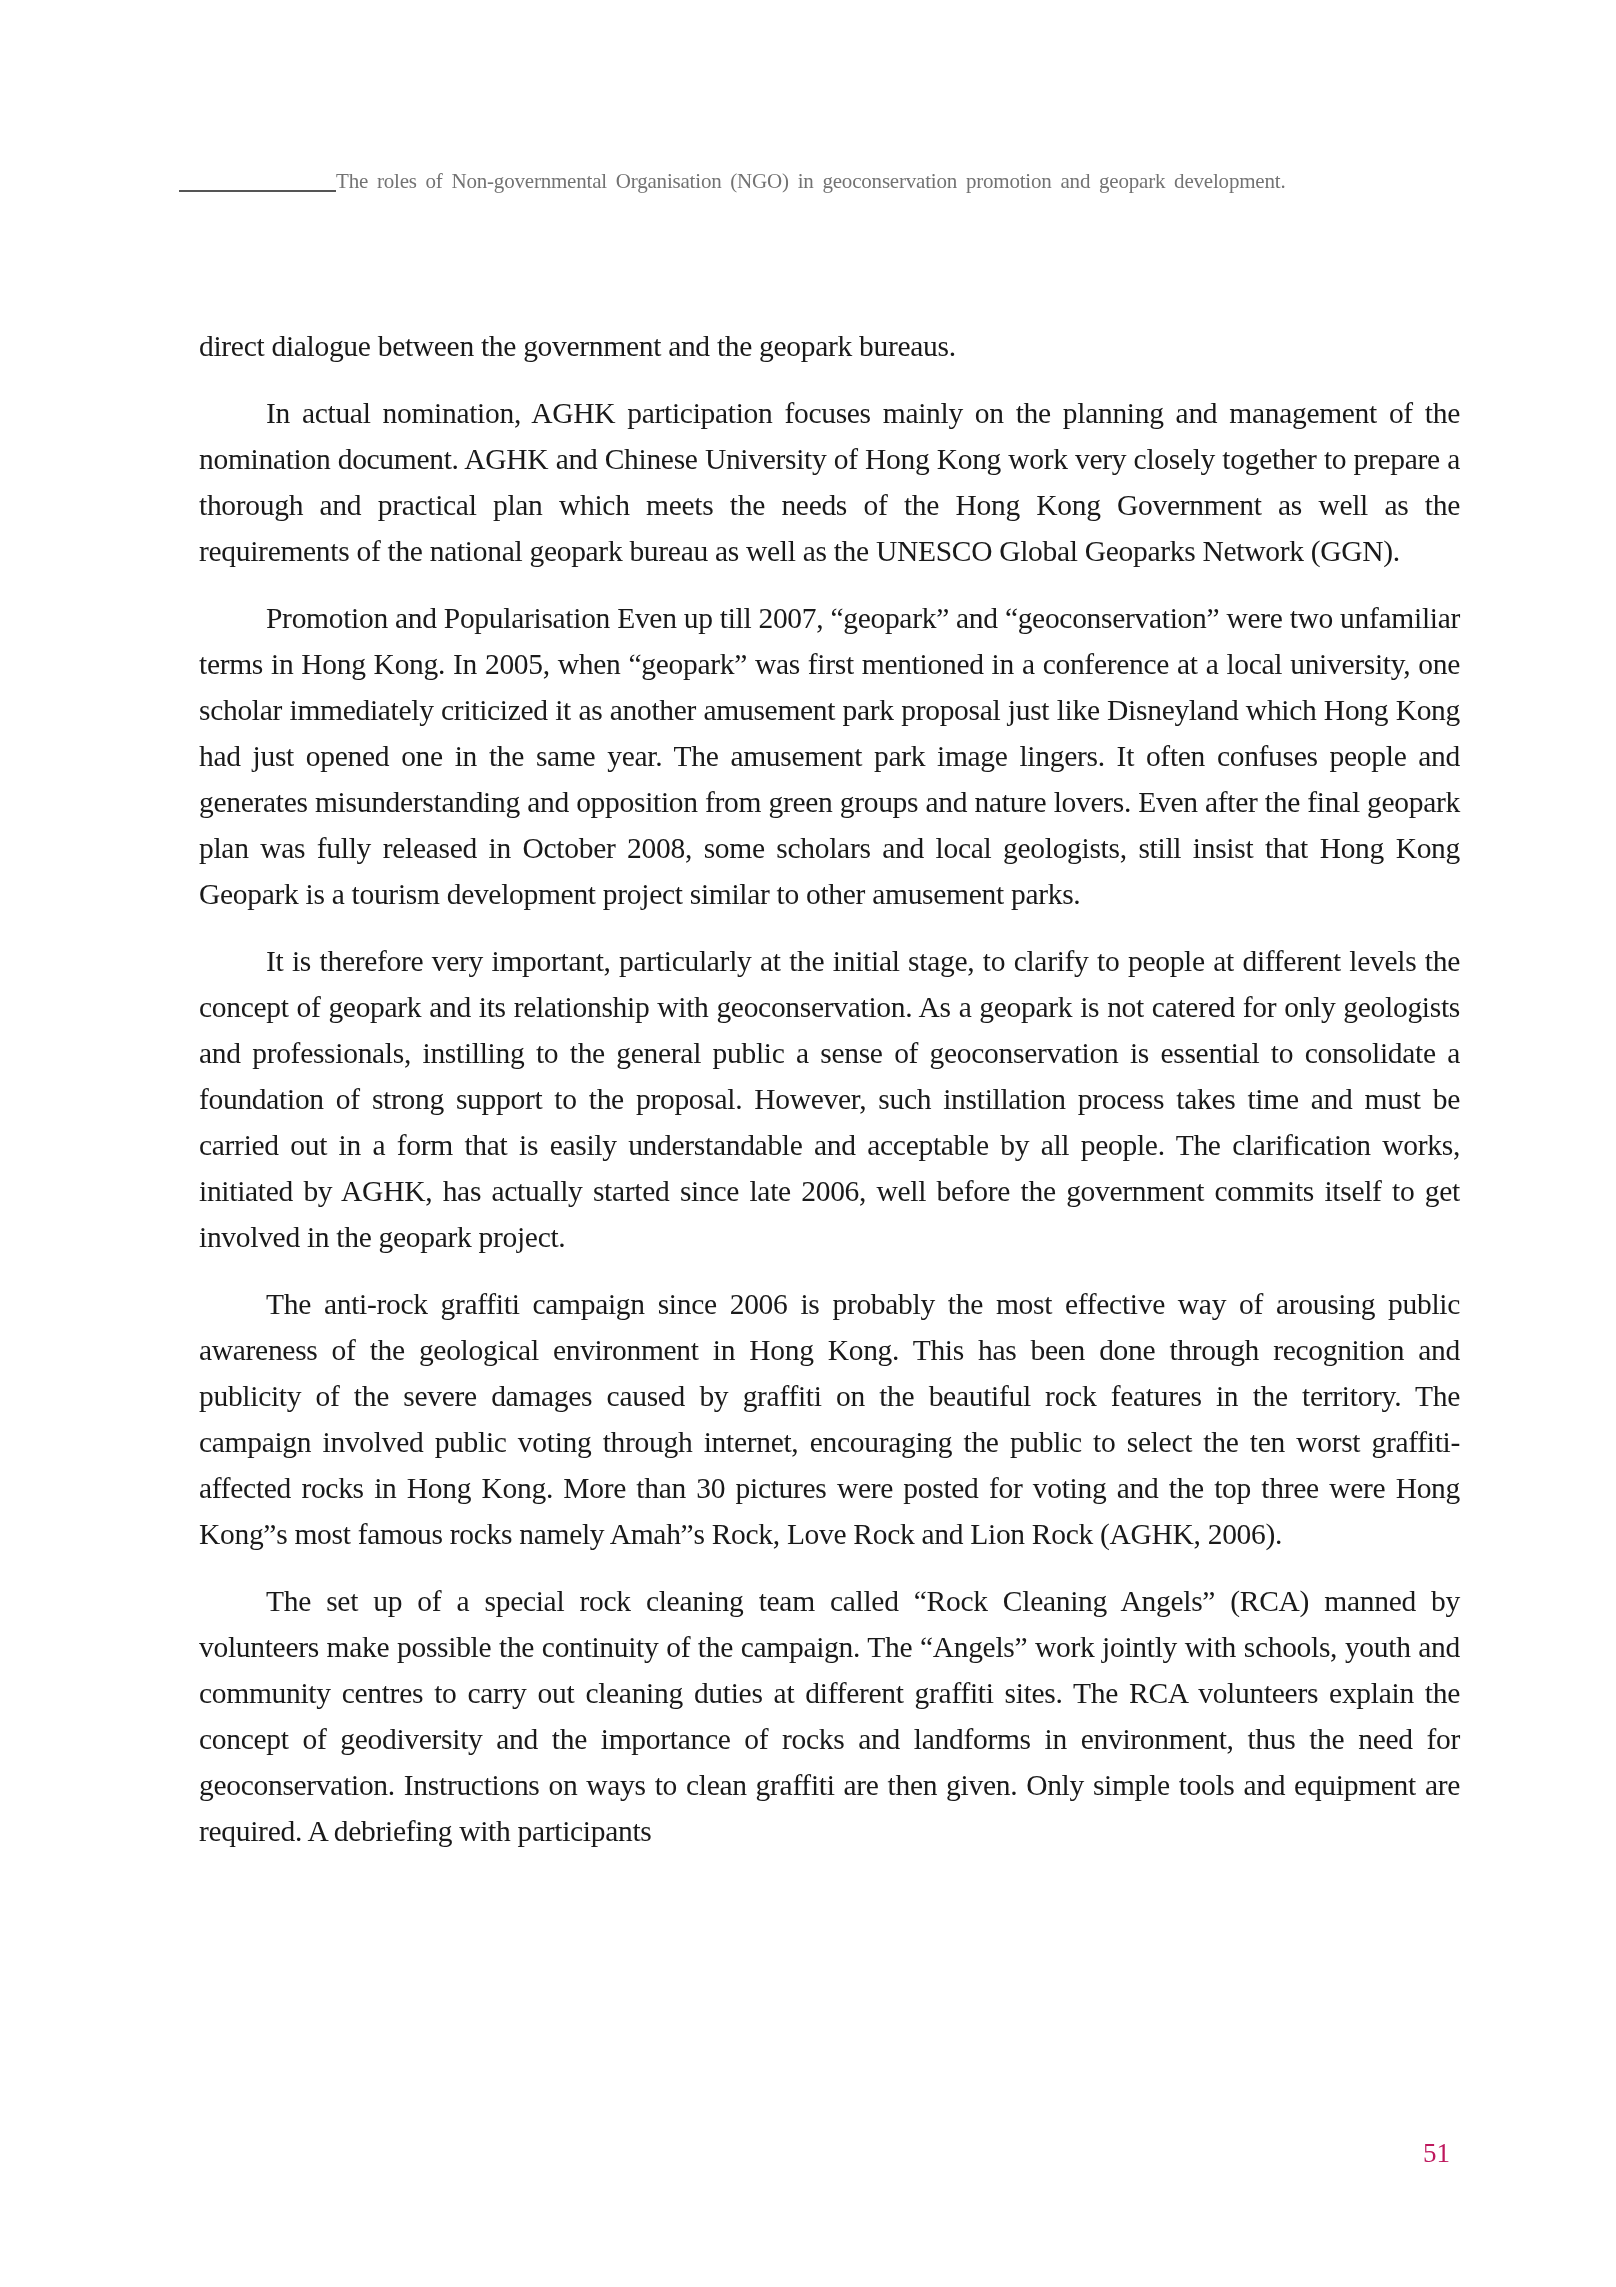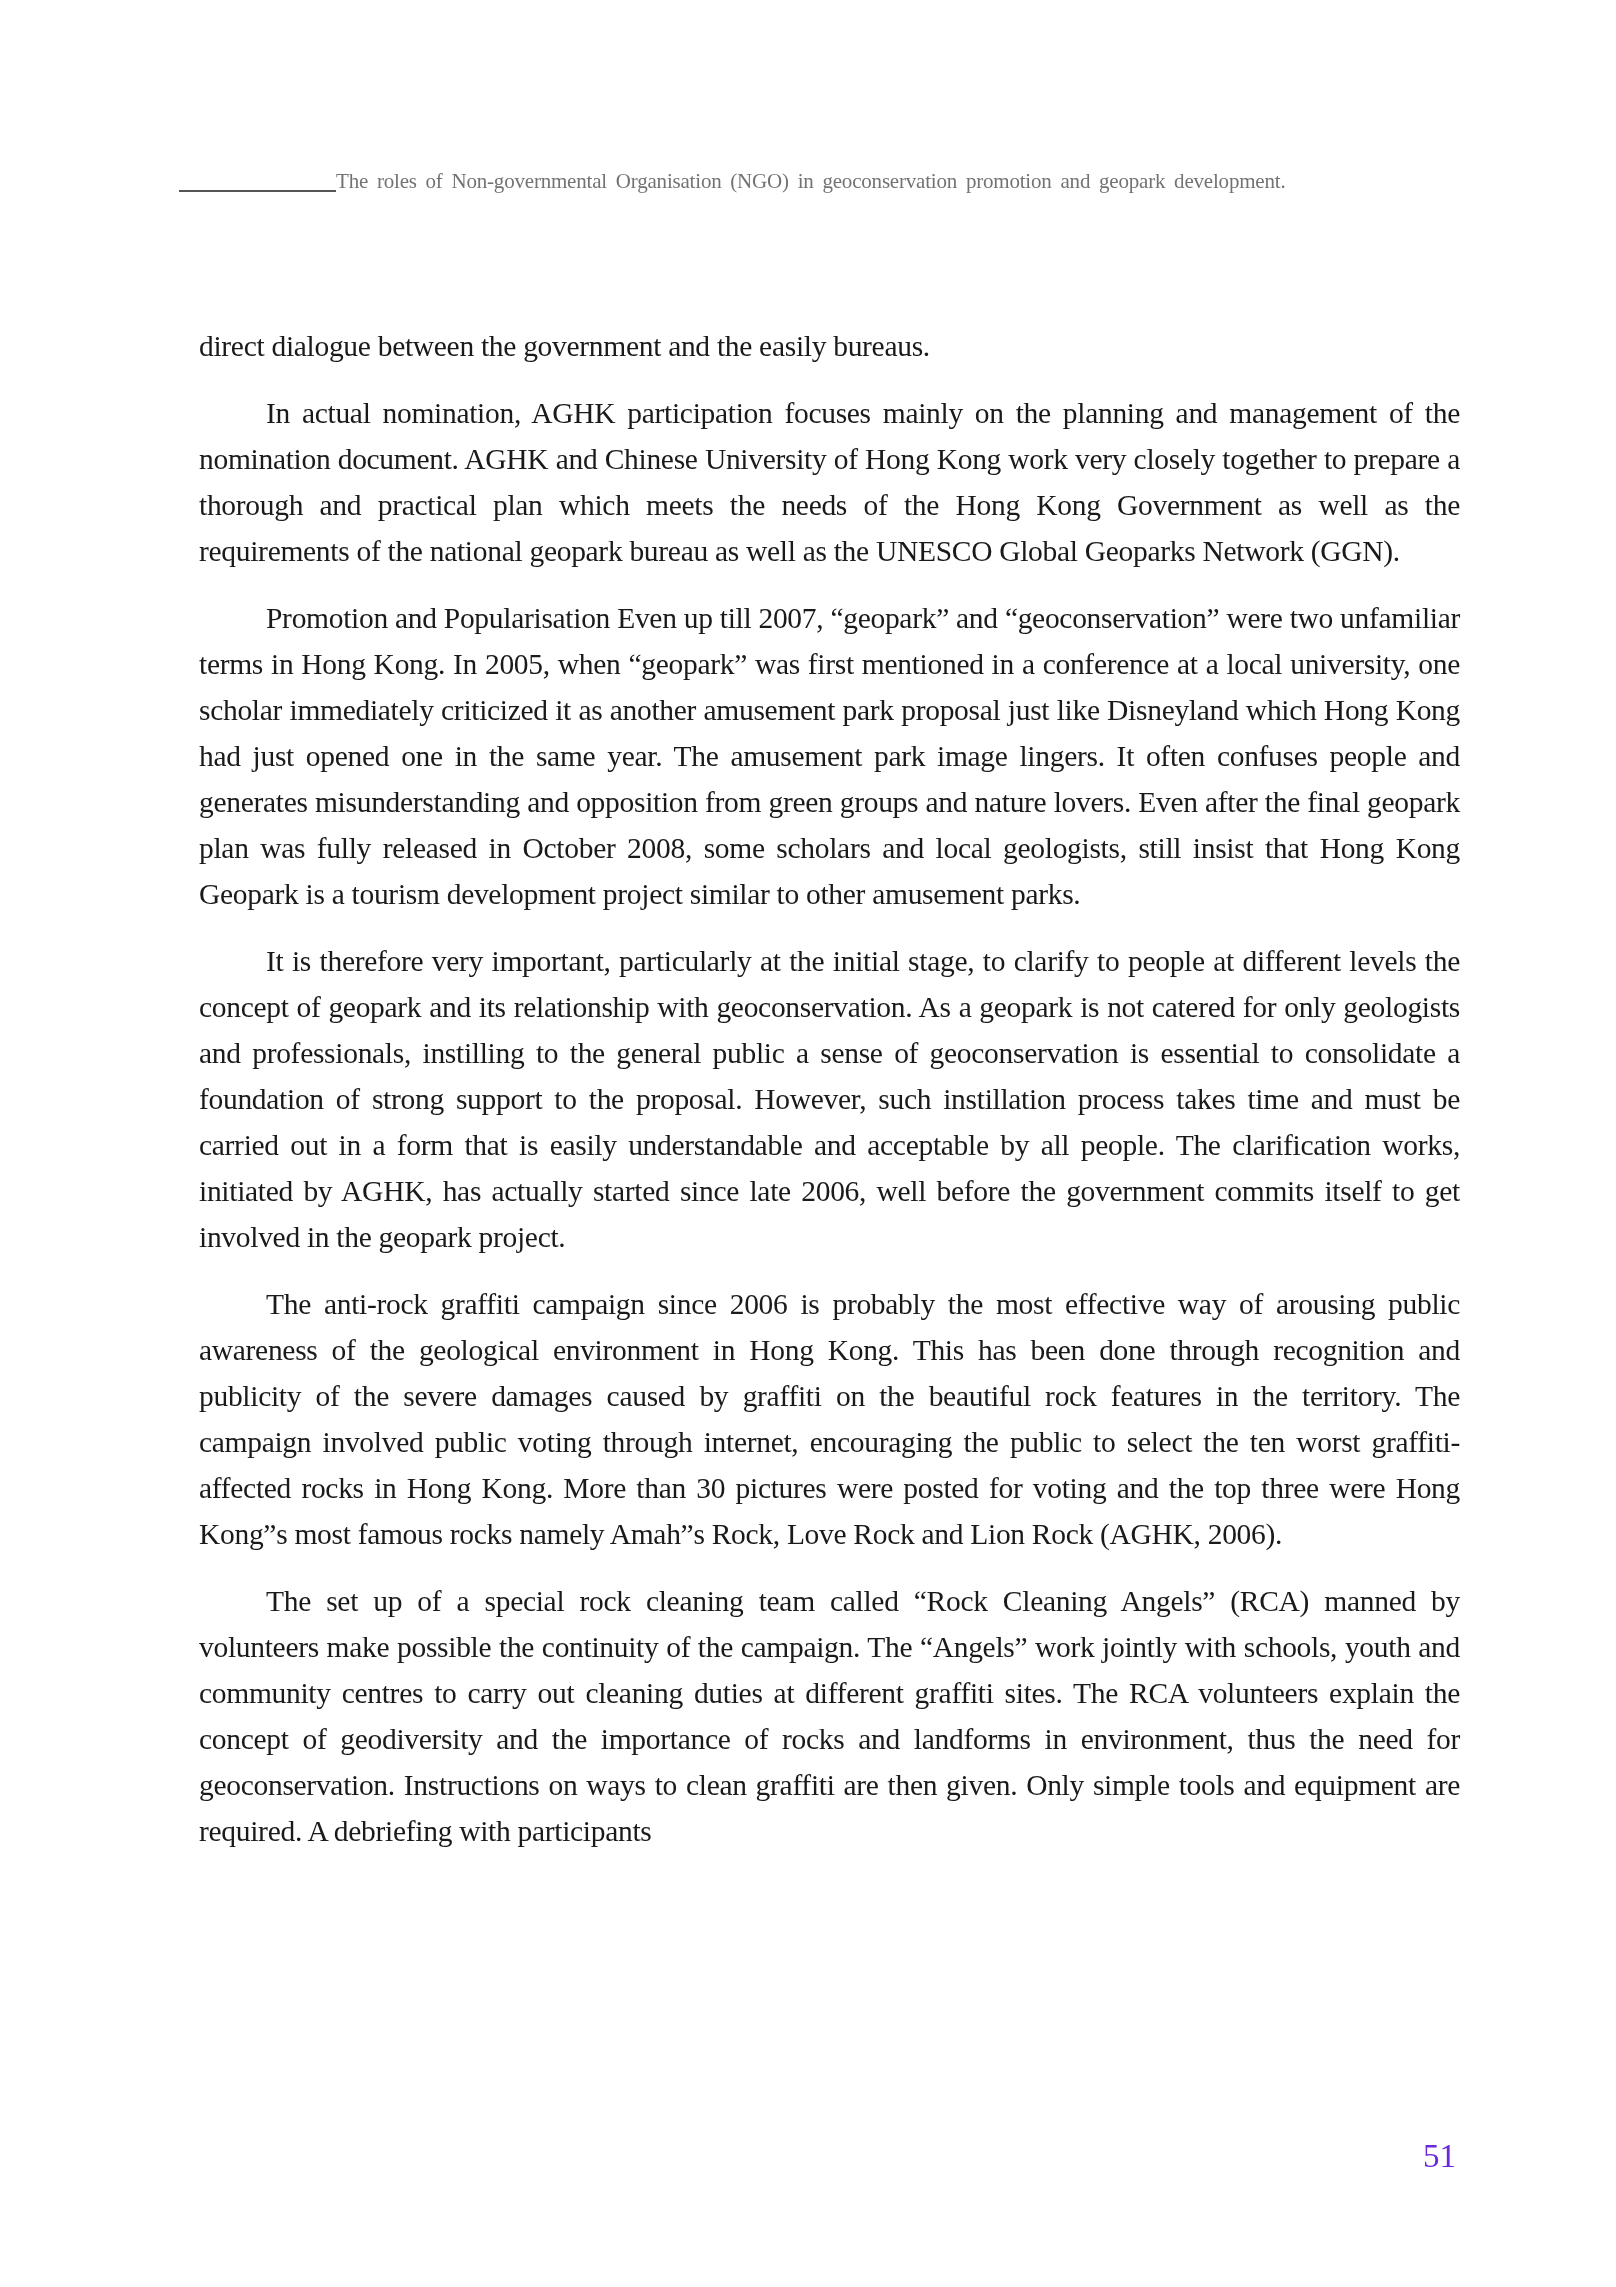--- a/index.html
+++ b/index.html
@@ -54,34 +54,34 @@
       text-indent: 67px;
       letter-spacing: -0.3px;
     }
     .para.continuation {
       text-indent: 0;
     }
     .page-number {
       position: absolute;
       left: 1423px;
       top: 2138px;
-      font-size: 33px;
-      color: #6d28d9;
+      font-size: 27px;
+      color: #be185d;
     }
   </style>
 </head>
 <body>
 
 <div class="running-header">
   <div class="header-rule"></div>
   <div class="header-text">The roles of Non-governmental Organisation (NGO) in geoconservation promotion and geopark development.</div>
 </div>
 
 <div class="body-text">
-  <p class="para continuation">direct dialogue between the government and the easily bureaus.</p>
+  <p class="para continuation">direct dialogue between the government and the geopark bureaus.</p>
   <p class="para">In actual nomination, AGHK participation focuses mainly on the planning and management of the nomination document. AGHK and Chinese University of Hong Kong work very closely together to prepare a thorough and practical plan which meets the needs of the Hong Kong Government as well as the requirements of the national geopark bureau as well as the UNESCO Global Geoparks Network (GGN).</p>
   <p class="para">Promotion and Popularisation Even up till 2007, “geopark” and “geoconservation” were two unfamiliar terms in Hong Kong. In 2005, when “geopark” was first mentioned in a conference at a local university, one scholar immediately criticized it as another amusement park proposal just like Disneyland which Hong Kong had just opened one in the same year. The amusement park image lingers. It often confuses people and generates misunderstanding and opposition from green groups and nature lovers. Even after the final geopark plan was fully released in October 2008, some scholars and local geologists, still insist that Hong Kong Geopark is a tourism development project similar to other amusement parks.</p>
   <p class="para">It is therefore very important, particularly at the initial stage, to clarify to people at different levels the concept of geopark and its relationship with geoconservation. As a geopark is not catered for only geologists and professionals, instilling to the general public a sense of geoconservation is essential to consolidate a foundation of strong support to the proposal. However, such instillation process takes time and must be carried out in a form that is easily understandable and acceptable by all people. The clarification works, initiated by AGHK, has actually started since late 2006, well before the government commits itself to get involved in the geopark project.</p>
   <p class="para">The anti-rock graffiti campaign since 2006 is probably the most effective way of arousing public awareness of the geological environment in Hong Kong. This has been done through recognition and publicity of the severe damages caused by graffiti on the beautiful rock features in the territory. The campaign involved public voting through internet, encouraging the public to select the ten worst graffiti-affected rocks in Hong Kong. More than 30 pictures were posted for voting and the top three were Hong Kong”s most famous rocks namely Amah”s Rock, Love Rock and Lion Rock (AGHK, 2006).</p>
   <p class="para">The set up of a special rock cleaning team called “Rock Cleaning Angels” (RCA) manned by volunteers make possible the continuity of the campaign. The “Angels” work jointly with schools, youth and community centres to carry out cleaning duties at different graffiti sites. The RCA volunteers explain the concept of geodiversity and the importance of rocks and landforms in environment, thus the need for geoconservation. Instructions on ways to clean graffiti are then given. Only simple tools and equipment are required. A debriefing with participants</p>
 </div>
 
 <div class="page-number">51</div>
 
 

